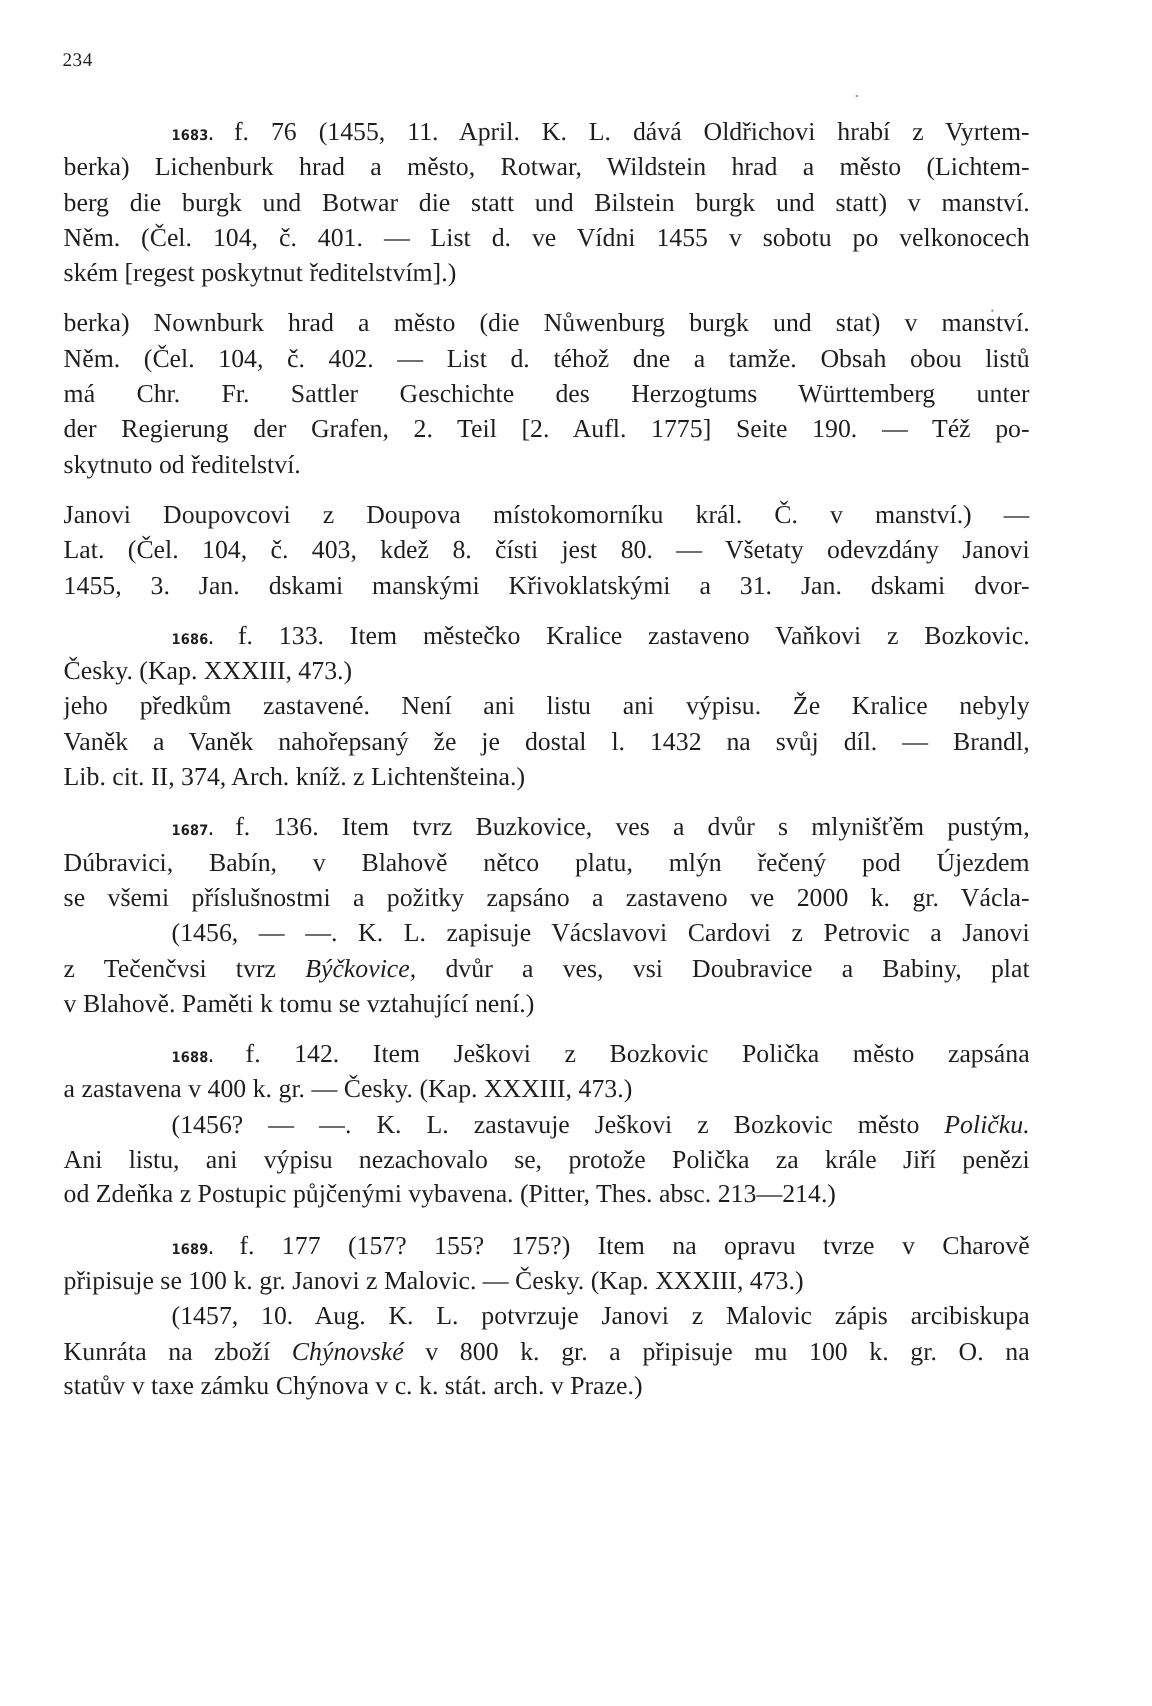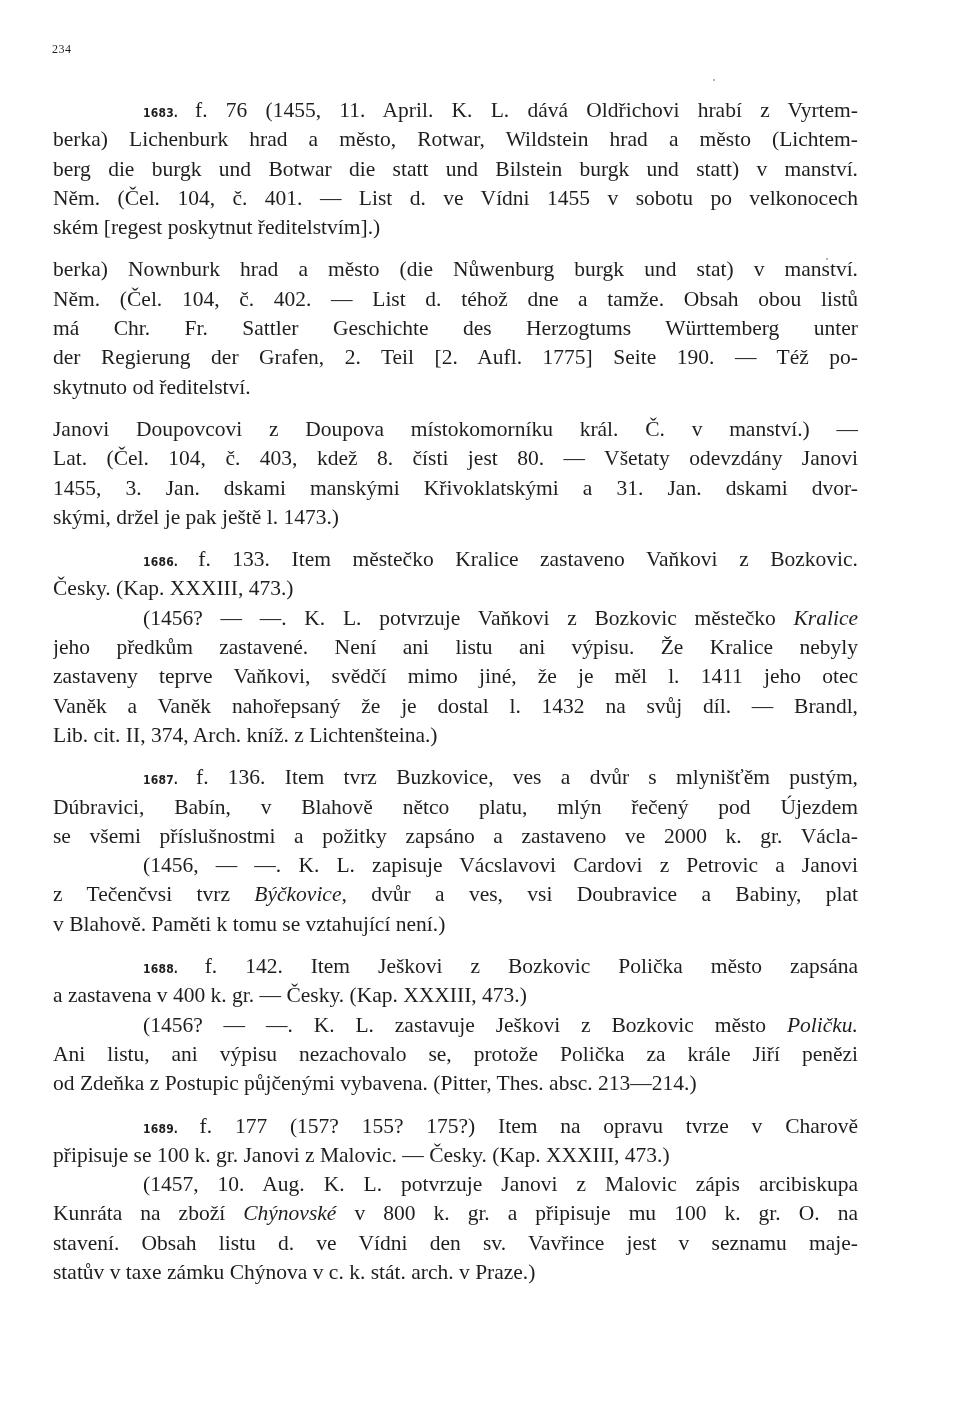--- a/index.html
+++ b/index.html
@@ -1,18 +1,18 @@
 <!DOCTYPE html>
 <html><head>
 <meta charset="utf-8">
 <style>
   html, body { margin: 0; padding: 0; background: #ffffff; }
   body { width: 960px; height: 1422px; position: relative; overflow: hidden;
          font-family: "Liberation Serif", "DejaVu Serif", serif; color: #1e1e1e; }
-  .page-number { position: absolute; left: 52px; top: 42px; font-size: 12px; letter-spacing: 0.5px; }
+  .page-number { position: absolute; left: 52px; top: 42px; font-size: 16px; letter-spacing: 0.5px; }
   .stray-dot { position: absolute; width: 2px; height: 2px; background: #999; border-radius: 1px; }
   .text-area { position: absolute; left: 53px; top: 96px; width: 805px; }
   .line { font-size: 21.5px; line-height: 29.3px; height: 29.3px; white-space: nowrap;
           text-align: justify; text-align-last: justify; overflow: hidden; }
   .line.last { text-align-last: left; }
   .line.indent { padding-left: 90px; }
   .gap { height: 13px; }
   .num { font-weight: bold; font-family: "DejaVu Sans Condensed", "Liberation Sans", sans-serif; font-size: 12px; letter-spacing: 0.2px; }
   .it { font-style: italic; }
 </style>
@@ -37,29 +37,26 @@
       <div class="line"><span>Něm. (Čel. 104, č. 402. — List d. téhož dne a tamže. Obsah obou listů</span></div>
       <div class="line"><span>má Chr. Fr. Sattler Geschichte des Herzogtums Württemberg unter</span></div>
       <div class="line"><span>der Regierung der Grafen, 2. Teil [2. Aufl. 1775] Seite 190. — Též po-</span></div>
       <div class="line last"><span>skytnuto od ředitelství.</span></div>
     </div>
     <div class="gap"></div>
     <div>
       <div class="line"><span>Janovi Doupovcovi z Doupova místokomorníku král. Č. v manství.) —</span></div>
       <div class="line"><span>Lat. (Čel. 104, č. 403, kdež 8. čísti jest 80. — Všetaty odevzdány Janovi</span></div>
       <div class="line"><span>1455, 3. Jan. dskami manskými Křivoklatskými a 31. Jan. dskami dvor-</span></div>
-      <div class="line last"><span>skými, držel je pak ještě l. 1473.)</span></div>
     </div>
     <div class="gap"></div>
     <div>
       <div class="line indent"><span class="num">1686. </span><span>f. 133. Item městečko Kralice zastaveno Vaňkovi z Bozkovic.</span></div>
       <div class="line last"><span>Česky. (Kap. XXXIII, 473.)</span></div>
-      <div class="line indent"><span>(1456? — —. K. L. potvrzuje Vaňkovi z Bozkovic městečko </span><span class="it">Kralice</span><span></span></div>
       <div class="line"><span>jeho předkům zastavené. Není ani listu ani výpisu. Že Kralice nebyly</span></div>
-      <div class="line"><span>zastaveny teprve Vaňkovi, svědčí mimo jiné, že je měl l. 1411 jeho otec</span></div>
       <div class="line"><span>Vaněk a Vaněk nahořepsaný že je dostal l. 1432 na svůj díl. — Brandl,</span></div>
       <div class="line last"><span>Lib. cit. II, 374, Arch. kníž. z Lichtenšteina.)</span></div>
     </div>
     <div class="gap"></div>
     <div>
       <div class="line indent"><span class="num">1687. </span><span>f. 136. Item tvrz Buzkovice, ves a dvůr s mlynišťěm pustým,</span></div>
       <div class="line"><span>Dúbravici, Babín, v Blahově nětco platu, mlýn řečený pod Újezdem</span></div>
       <div class="line"><span>se všemi příslušnostmi a požitky zapsáno a zastaveno ve 2000 k. gr. Václa-</span></div>
       <div class="line indent"><span>(1456, — —. K. L. zapisuje Vácslavovi Cardovi z Petrovic a Janovi</span></div>
       <div class="line"><span>z Tečenčvsi tvrz </span><span class="it">Býčkovice,</span><span> dvůr a ves, vsi Doubravice a Babiny, plat</span></div>
@@ -72,16 +69,15 @@
       <div class="line indent"><span>(1456? — —. K. L. zastavuje Ješkovi z Bozkovic město </span><span class="it">Poličku.</span><span></span></div>
       <div class="line"><span>Ani listu, ani výpisu nezachovalo se, protože Polička za krále Jiří penězi</span></div>
       <div class="line last"><span>od Zdeňka z Postupic půjčenými vybavena. (Pitter, Thes. absc. 213—214.)</span></div>
     </div>
     <div class="gap"></div>
     <div>
       <div class="line indent"><span class="num">1689. </span><span>f. 177 (157? 155? 175?) Item na opravu tvrze v Charově</span></div>
       <div class="line last"><span>připisuje se 100 k. gr. Janovi z Malovic. — Česky. (Kap. XXXIII, 473.)</span></div>
       <div class="line indent"><span>(1457, 10. Aug. K. L. potvrzuje Janovi z Malovic zápis arcibiskupa</span></div>
       <div class="line"><span>Kunráta na zboží </span><span class="it">Chýnovské</span><span> v 800 k. gr. a připisuje mu 100 k. gr. O. na</span></div>
-      <div class="line"><span>stavení. Obsah listu d. ve Vídni den sv. Vavřince jest v seznamu maje-</span></div>
       <div class="line last"><span>statův v taxe zámku Chýnova v c. k. stát. arch. v Praze.)</span></div>
     </div>
   </div>
 
 </body></html>

